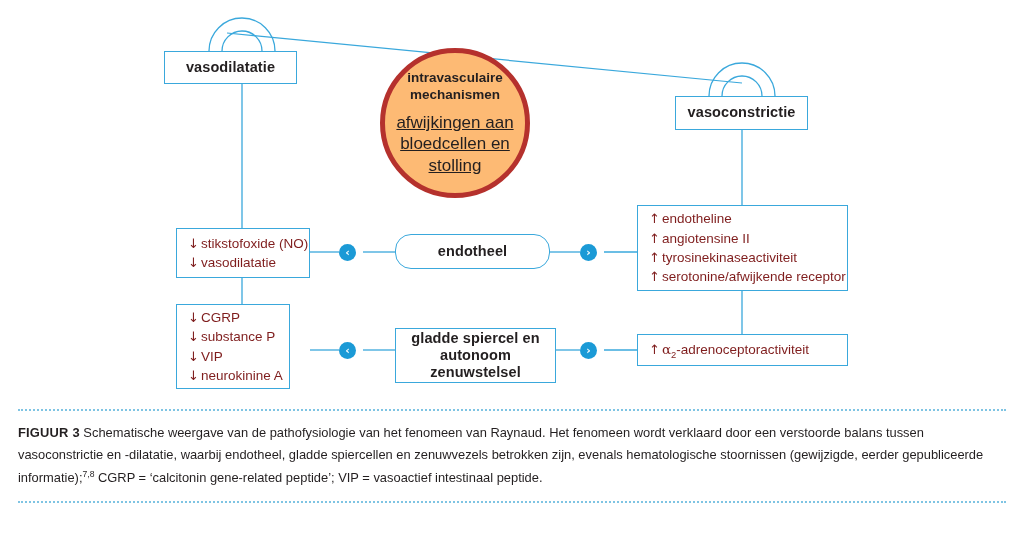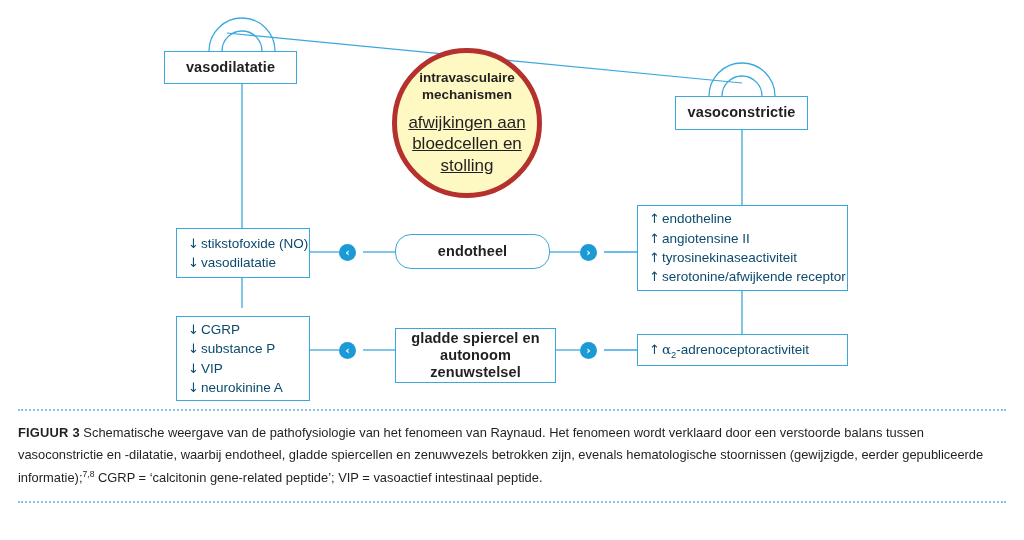--- a/index.html
+++ b/index.html
@@ -56,39 +56,39 @@
     color: #231f20;
     line-height: 1.18;
   }
   .node-list {
     padding-left: 11px;
     padding-right: 6px;
   }
   .node-list .row {
     font-size: 13.5px;
     line-height: 1.42;
-    color: #0c4a6e;
+    color: #7f1d1d;
     white-space: nowrap;
   }
   .arrow-g {
     font-family: "DejaVu Sans", sans-serif;
     font-size: 13px;
     padding-right: 2px;
   }
 
   
   .circle-node {
     position: absolute;
-    left: 392px;
+    left: 380px;
     top: 48px;
     width: 150px;
     height: 150px;
     border: 5px solid #b5312d;
     border-radius: 50%;
-    background: #fef9c3;
+    background: #fdba74;
     display: flex;
     flex-direction: column;
     align-items: center;
     justify-content: center;
     text-align: center;
     box-sizing: border-box;
   }
   .circle-title {
     font-weight: bold;
     font-size: 13.5px;
@@ -214,21 +214,21 @@
 
     <div class="node-box node-list" style="left:176px; top:228px; width:134px; height:50px;">
       <div class="row">
         <span class="arrow-g">↓</span><span>stikstofoxide (NO)</span>
       </div>
       <div class="row">
         <span class="arrow-g">↓</span><span>vasodilatatie</span>
       </div>
     </div>
 
-    <div class="node-box node-list" style="left:176px; top:316px; width:134px; height:85px;">
+    <div class="node-box node-list" style="left:176px; top:304px; width:114px; height:85px;">
       <div class="row">
         <span class="arrow-g">↓</span><span>CGRP</span>
       </div>
       <div class="row">
         <span class="arrow-g">↓</span><span>substance P</span>
       </div>
       <div class="row">
         <span class="arrow-g">↓</span><span>VIP</span>
       </div>
       <div class="row">

